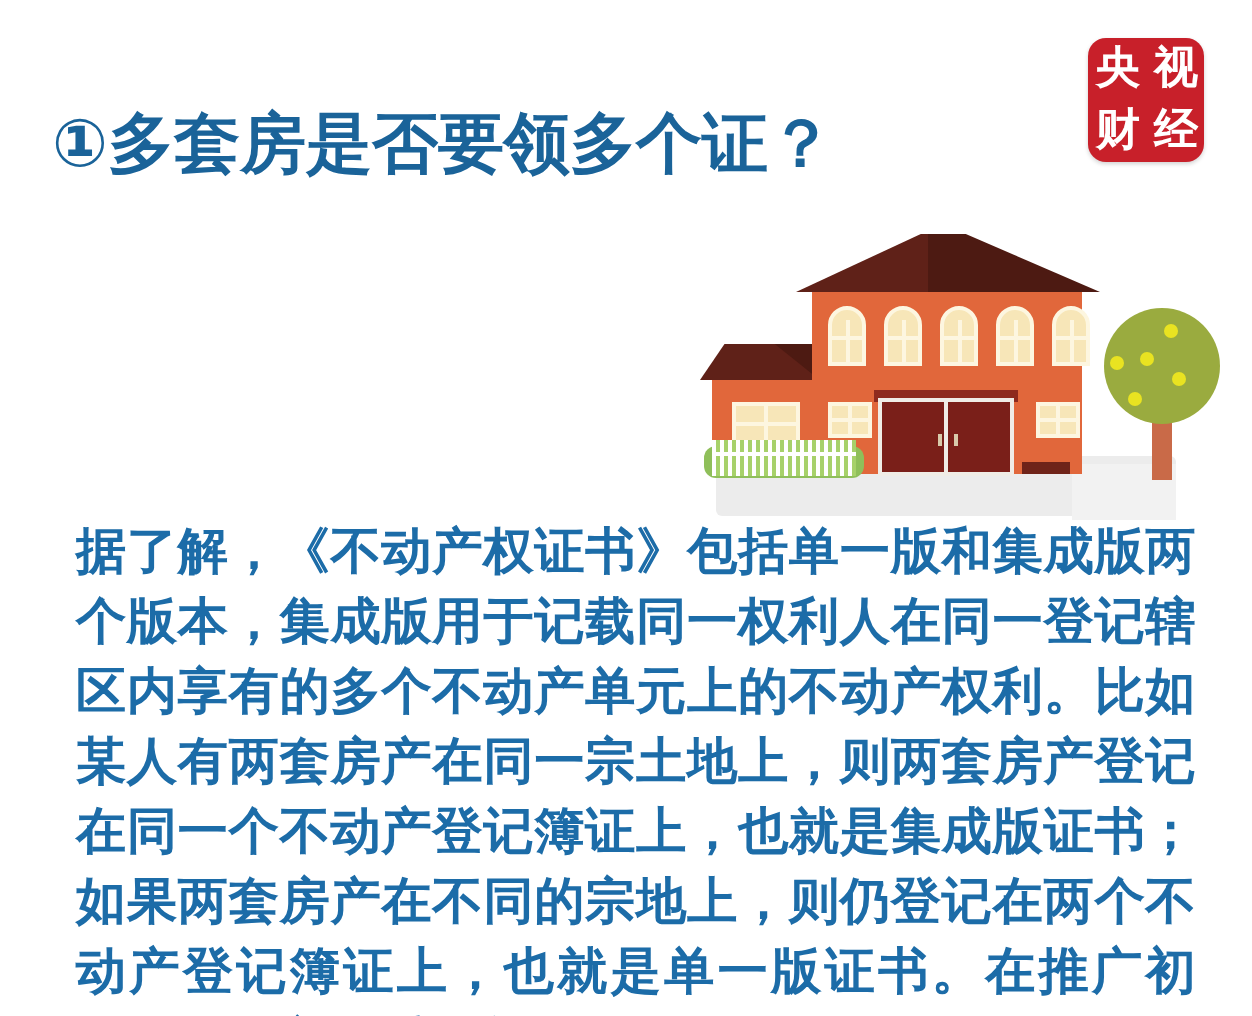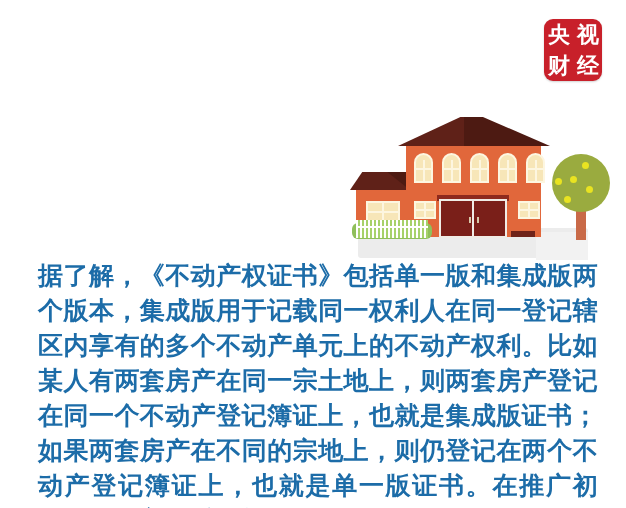--- a/index.html
+++ b/index.html
@@ -311,20 +311,21 @@
 
 <div id="page">
 
   <div class="logo-badge" style="background:#c8202a">
     <span>央</span>
     <span>视</span>
     <span>财</span>
     <span>经</span>
   </div>
 
+  <div class="title" style="color:#1a6399">①多套房是否要领多个证？</div>
 
   <div class="illustration">
 
     <div class="ground-shadow"></div>
     <div class="ground-shadow2"></div>
 
     <div class="house-wing-body" style="background:#e1673b"></div>
     <div class="roof-wing"></div>
     <div class="roof-wing-dark"></div>
     <div class="win-sq wide" style="left:28px; top:101px;"></div>

